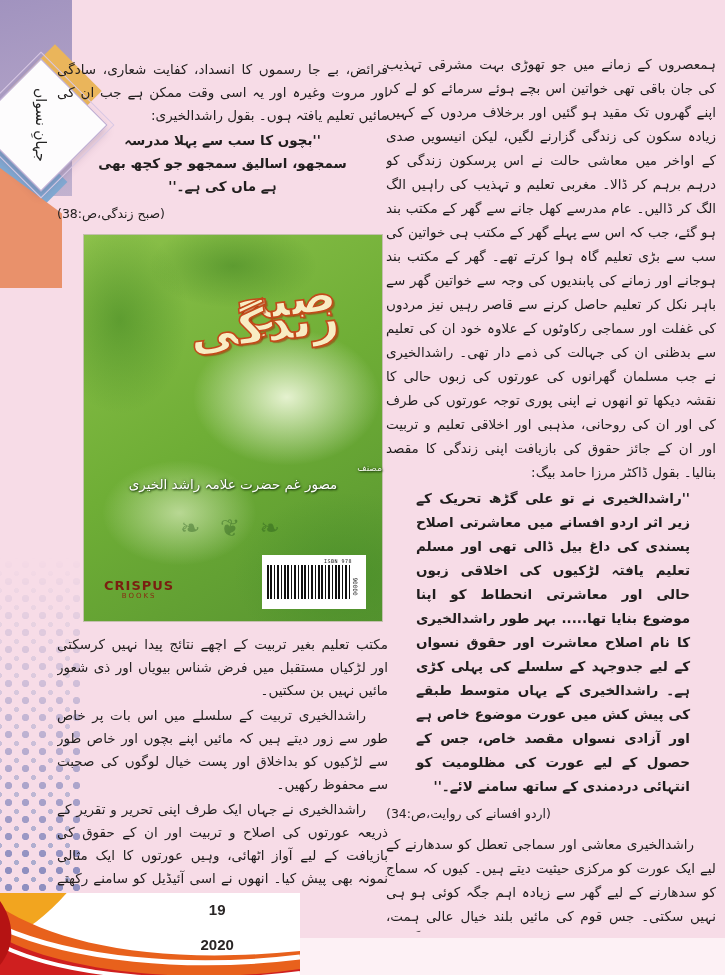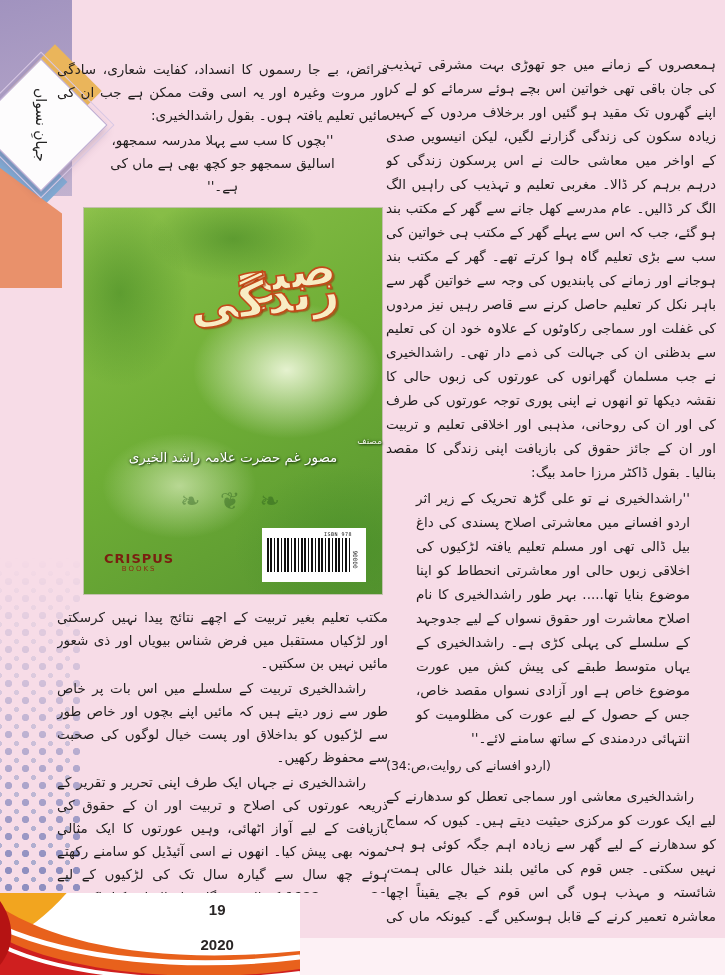--- a/index.html
+++ b/index.html
@@ -33,21 +33,21 @@
     mask-image:linear-gradient(to bottom,rgba(0,0,0,0) 0,rgba(0,0,0,.35) 35%,#000 92%);}
 
   
   .urdu{direction:rtl;text-align:justify;color:#211e1e;}
   .col-right{position:absolute;left:386px;top:52px;width:330px;height:880px;overflow:hidden;
     font-size:13.5px;line-height:24px;}
   .col-left{position:absolute;left:57px;top:58px;width:331px;height:835px;overflow:hidden;
     font-size:13.5px;line-height:23px;}
   .para{margin:0 0 2px 0;}
   .para.indent{text-indent:22px;}
-  .quote{margin:2px 26px 2px 30px;text-align:justify;}
+  .quote{margin:2px 26px 2px 30px;text-align:justify;font-weight:bold;}
   .quote.centered{text-align:center;margin:2px 40px;}
   .citation{direction:rtl;text-align:left;font-size:12.5px;margin:4px 0 6px 0;color:#211e1e;}
 
   
   .book-cover{position:relative;width:298px;height:386px;margin:10px 6px 12px auto;
     box-shadow:0 0 0 1px rgba(120,150,90,.4);
     background:
       radial-gradient(ellipse 130px 95px at 68% 42%,rgba(242,249,224,.9),rgba(242,249,224,0) 72%),
       radial-gradient(ellipse 110px 75px at 32% 72%,rgba(226,241,198,.65),rgba(226,241,198,0) 70%),
       radial-gradient(ellipse 95px 130px at 12% 22%,rgba(58,128,30,.5),rgba(58,128,30,0) 72%),
@@ -103,20 +103,21 @@
   <div class="col-right urdu">
     <p class="para urdu">ہمعصروں کے زمانے میں جو تھوڑی بہت مشرقی تہذیب کی جان باقی تھی خواتین اس بچے ہوئے سرمائے کو لے کر اپنے گھروں تک مقید ہو گئیں اور برخلاف مردوں کے کہیں زیادہ سکون کی زندگی گزارنے لگیں، لیکن انیسویں صدی کے اواخر میں معاشی حالت نے اس پرسکون زندگی کو درہم برہم کر ڈالا۔ مغربی تعلیم و تہذیب کی راہیں الگ الگ کر ڈالیں۔ عام مدرسے کھل جانے سے گھر کے مکتب بند ہو گئے، جب کہ اس سے پہلے گھر کے مکتب ہی خواتین کی سب سے بڑی تعلیم گاہ ہوا کرتے تھے۔ گھر کے مکتب بند ہوجانے اور زمانے کی پابندیوں کی وجہ سے خواتین گھر سے باہر نکل کر تعلیم حاصل کرنے سے قاصر رہیں نیز مردوں کی غفلت اور سماجی رکاوٹوں کے علاوہ خود ان کی تعلیم سے بدظنی ان کی جہالت کی ذمے دار تھی۔ راشدالخیری نے جب مسلمان گھرانوں کی عورتوں کی زبوں حالی کا نقشہ دیکھا تو انھوں نے اپنی پوری توجہ عورتوں کی طرف کی اور ان کی روحانی، مذہبی اور اخلاقی تعلیم و تربیت اور ان کے جائز حقوق کی بازیافت اپنی زندگی کا مقصد بنالیا۔ بقول ڈاکٹر مرزا حامد بیگ:</p>
     <p class="quote urdu">''راشدالخیری نے تو علی گڑھ تحریک کے زیر اثر اردو افسانے میں معاشرتی اصلاح پسندی کی داغ بیل ڈالی تھی اور مسلم تعلیم یافتہ لڑکیوں کی اخلاقی زبوں حالی اور معاشرتی انحطاط کو اپنا موضوع بنایا تھا..... بہر طور راشدالخیری کا نام اصلاح معاشرت اور حقوق نسواں کے لیے جدوجہد کے سلسلے کی پہلی کڑی ہے۔ راشدالخیری کے یہاں متوسط طبقے کی پیش کش میں عورت موضوع خاص ہے اور آزادی نسواں مقصد خاص، جس کے حصول کے لیے عورت کی مظلومیت کو انتہائی دردمندی کے ساتھ سامنے لائے۔''</p>
     <p class="citation">(اردو افسانے کی روایت،ص:34)</p>
     <p class="para indent urdu">راشدالخیری معاشی اور سماجی تعطل کو سدھارنے کے لیے ایک عورت کو مرکزی حیثیت دیتے ہیں۔ کیوں کہ سماج کو سدھارنے کے لیے گھر سے زیادہ اہم جگہ کوئی ہو ہی نہیں سکتی۔ جس قوم کی مائیں بلند خیال عالی ہمت، شائستہ و مہذب ہوں گی اس قوم کے بچے یقیناً اچھا معاشرہ تعمیر کرنے کے قابل ہوسکیں گے۔ کیونکہ ماں کی گود پہلا دبستان ہے جو انسان کو اخلاق اور شرافت کا سبق سکھاتا ہے اور آئندہ نسل کے افراد کو صحتمند اور مہذب بنانے کی تعلیم کسی بھی اعلیٰ کالجوں اور یونیورسٹیوں میں نہیں بلکہ ''آغوشِ مادر میں ہے؛ جہاں زندگی کے تمام پہلووں کی اصلاح ہوسکتی ہے۔ مثلاً تربیت اولاد، عورت اور مرد کی سماجی اہمیت، ان کی ذمہ داریاں اور</p>
   </div>
 
   <div class="col-left urdu">
     <p class="para urdu">فرائض، بے جا رسموں کا انسداد، کفایت شعاری، سادگی اور مروت وغیرہ اور یہ اسی وقت ممکن ہے جب ان کی مائیں تعلیم یافتہ ہوں۔ بقول راشدالخیری:</p>
     <p class="quote centered urdu">''بچوں کا سب سے پہلا مدرسہ سمجھو، اسالیق سمجھو جو کچھ بھی ہے ماں کی ہے۔''</p>
+    <p class="citation">(صبح زندگی،ص:38)</p>
 
     <div class="book-cover">
       <div class="cover-title">صبحِ زندگی</div>
       <div class="cover-byline">مصنف</div>
       <div class="cover-author">مصور غم حضرت علامہ راشد الخیری</div>
       <div class="cover-ornament">❧ ❦ ❧</div>
       <div class="publisher">
         <div class="pub-name">CRISPUS</div>
         <div class="pub-sub">BOOKS</div>
       </div>

